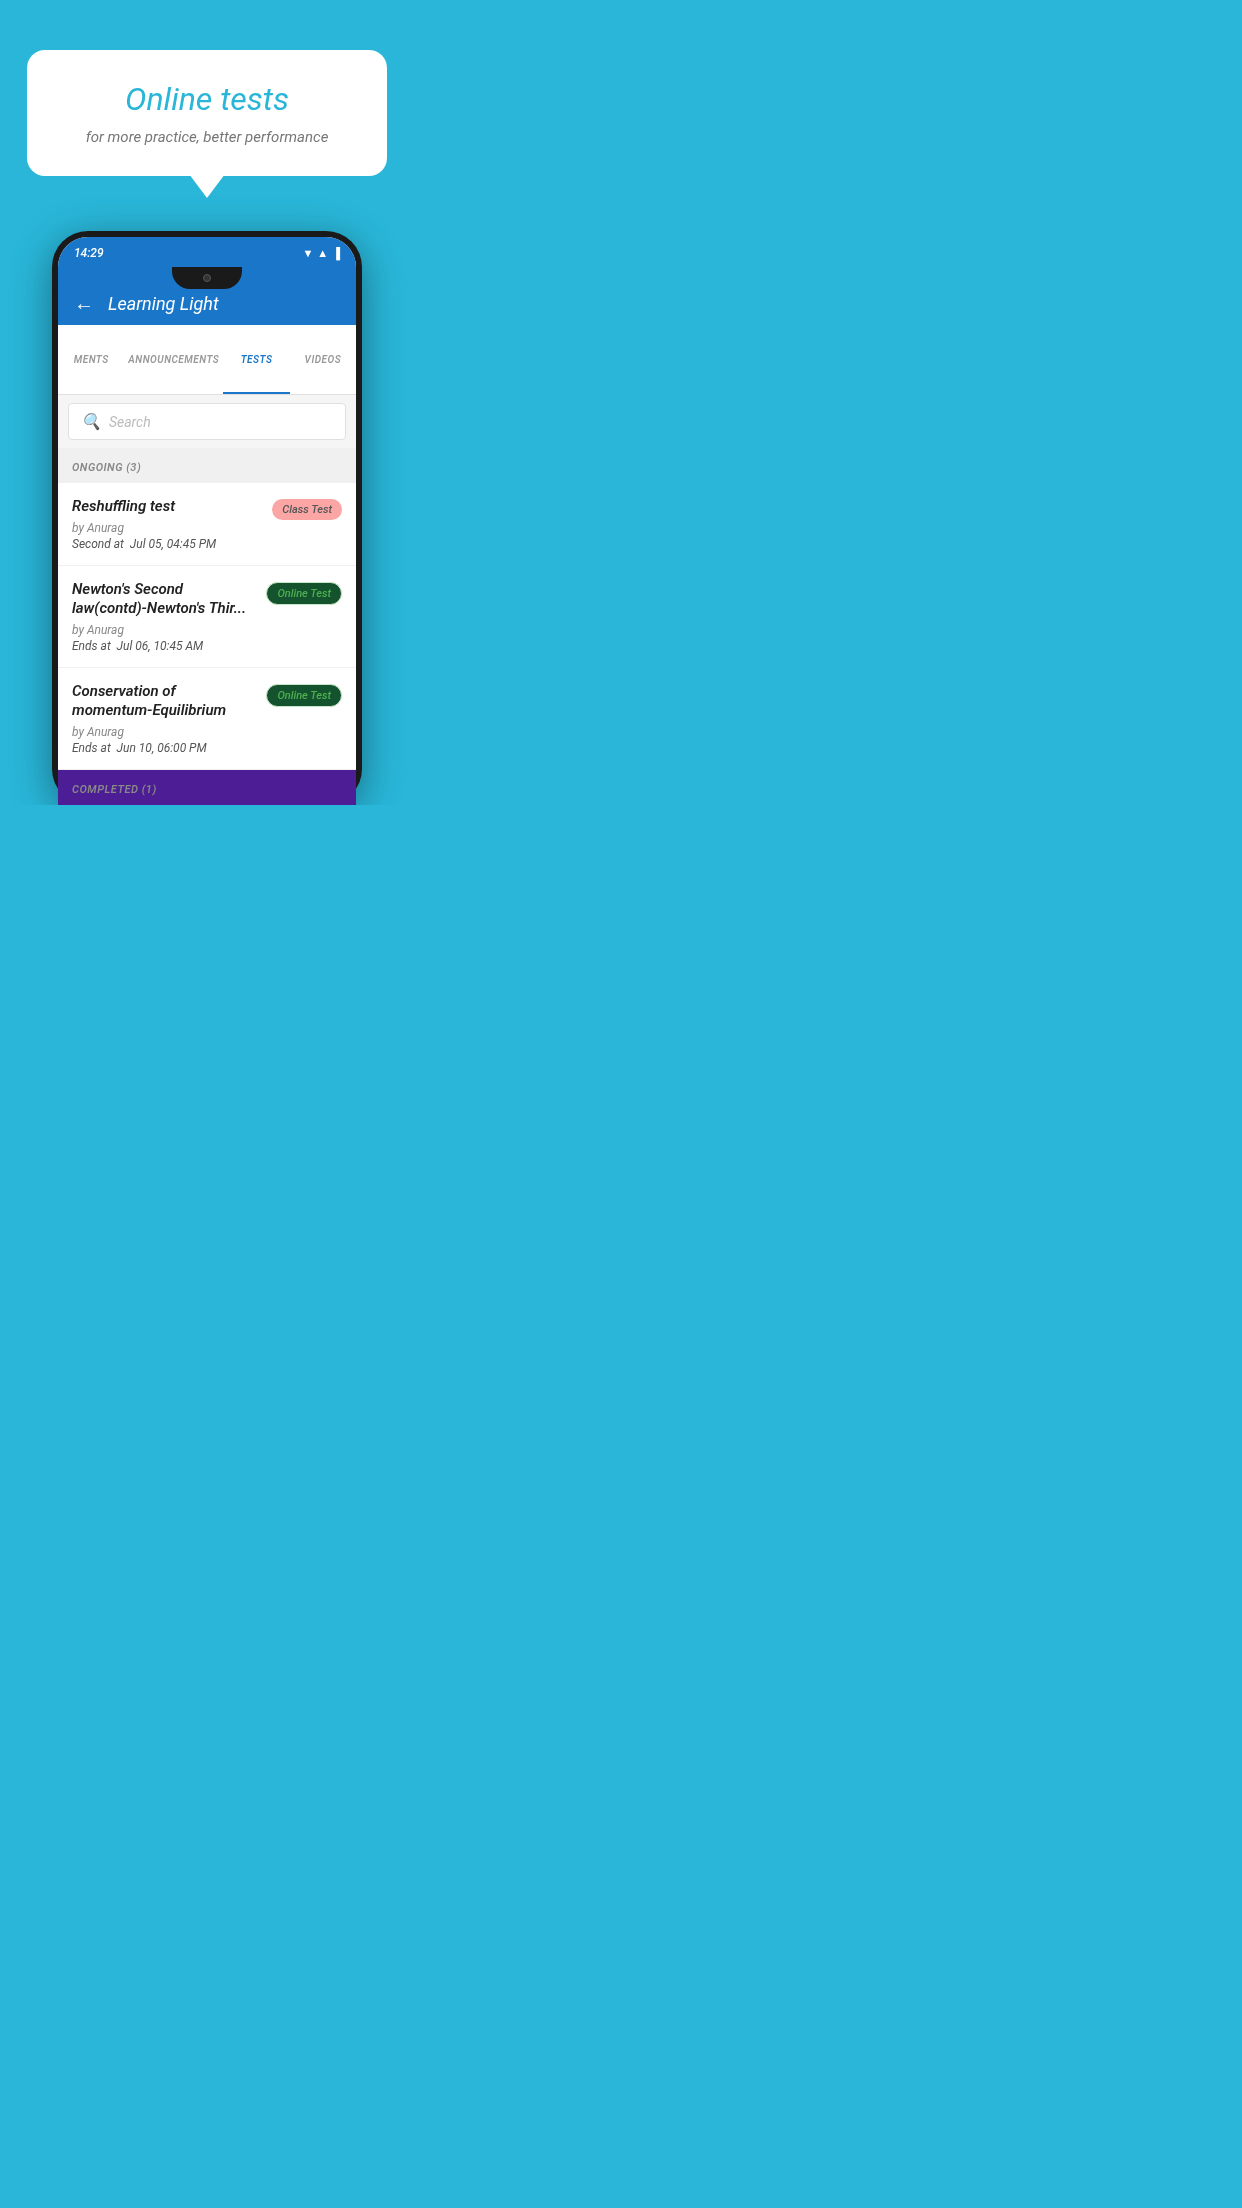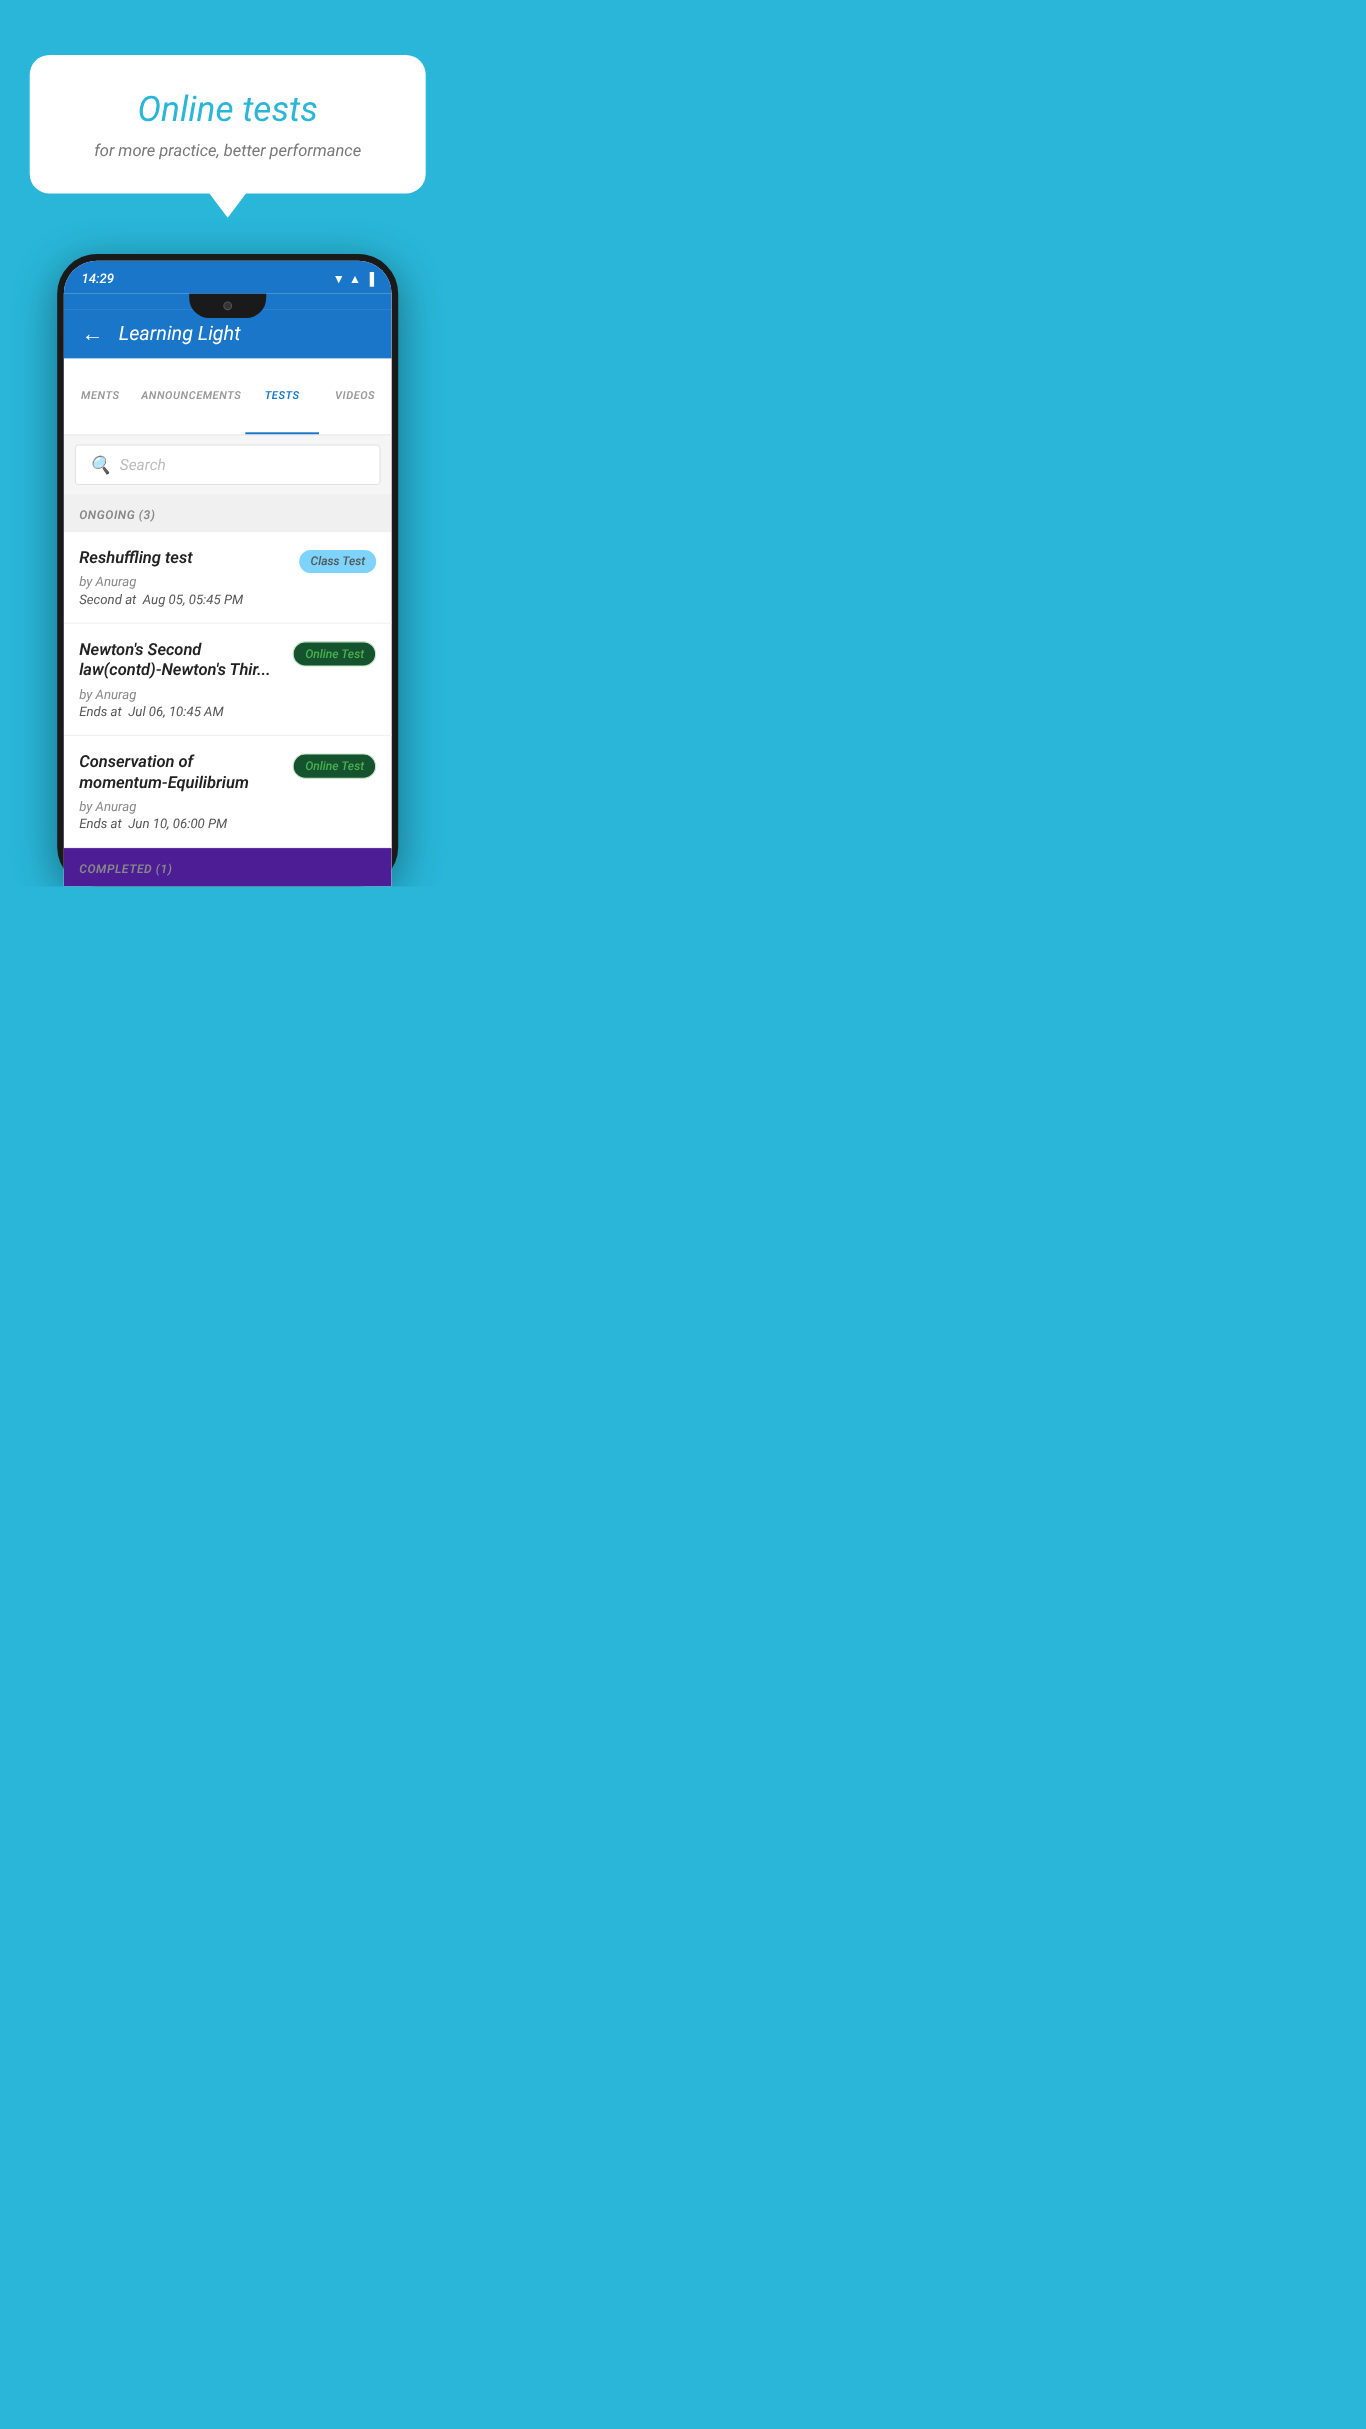--- a/index.html
+++ b/index.html
@@ -281,21 +281,21 @@
       border-radius: 20px;
       padding: 4px 10px;
       font-size: 11px;
       font-weight: 500;
       white-space: nowrap;
       flex-shrink: 0;
       margin-top: 2px;
     }
 
     .badge-class {
-      background: #7dd3fc;
+      background: #fca5a5;
       color: #555;
     }
 
     .badge-online {
       background: #14532d;
       color: #4caf50;
       border: 1px solid #c8e6c9;
     }
 
     
@@ -356,21 +356,21 @@
         <span class="section-label">ONGOING (3)</span>
       </div>
 
       <div class="tests-list">
 
         <div class="test-item">
           <div class="test-info">
             <div class="test-name">Reshuffling test</div>
             <div class="test-by">by Anurag</div>
             <div class="test-date">
-              <span>Second at</span>&nbsp;&nbsp;<span>Aug 05, 05:45 PM</span>
+              <span>Second at</span>&nbsp;&nbsp;<span>Jul 05, 04:45 PM</span>
             </div>
           </div>
           <span class="test-badge badge-class">Class Test</span>
         </div>
 
         <div class="test-item">
           <div class="test-info">
             <div class="test-name">Newton's Second law(contd)-Newton's Thir...</div>
             <div class="test-by">by Anurag</div>
             <div class="test-date">

